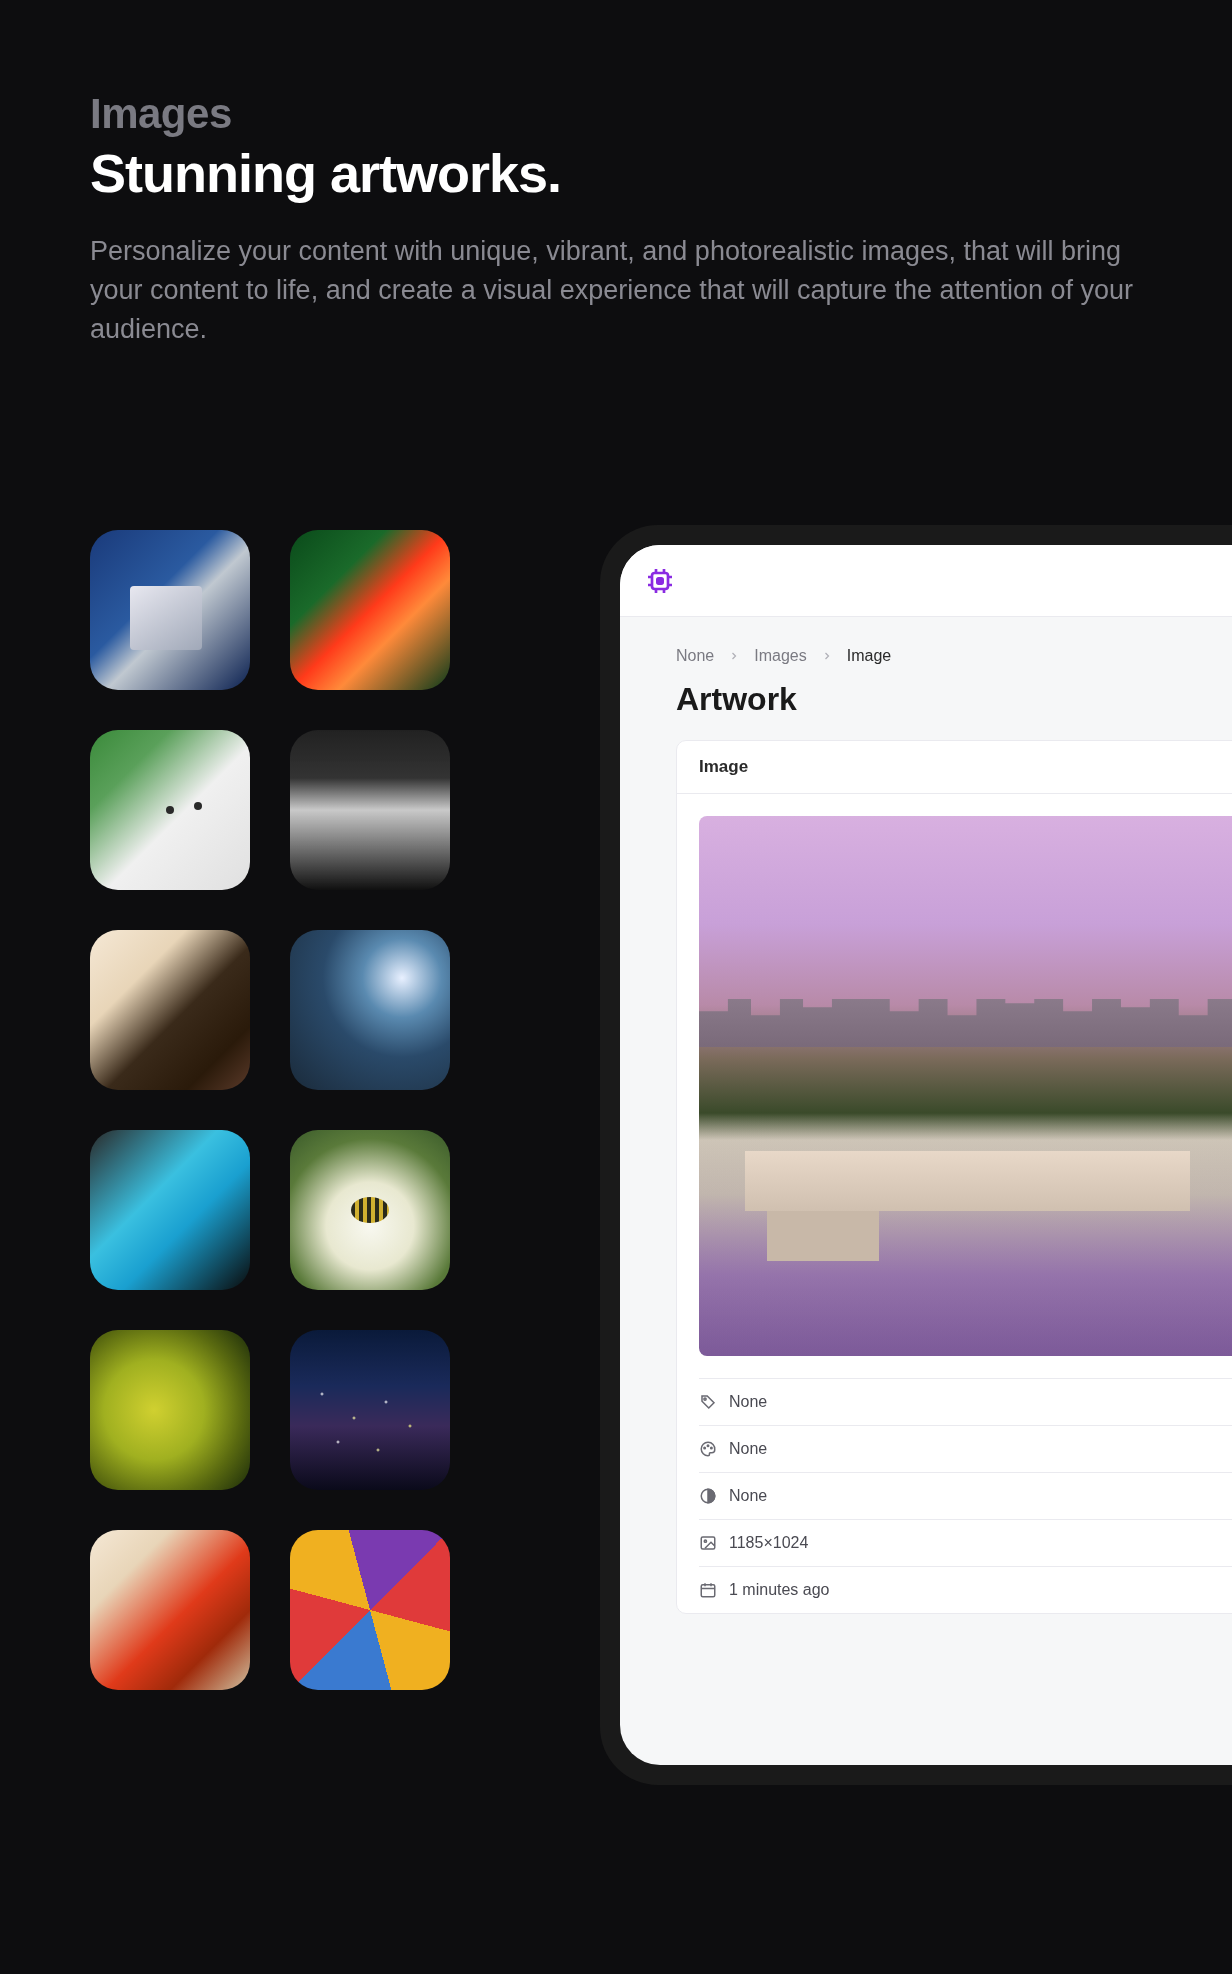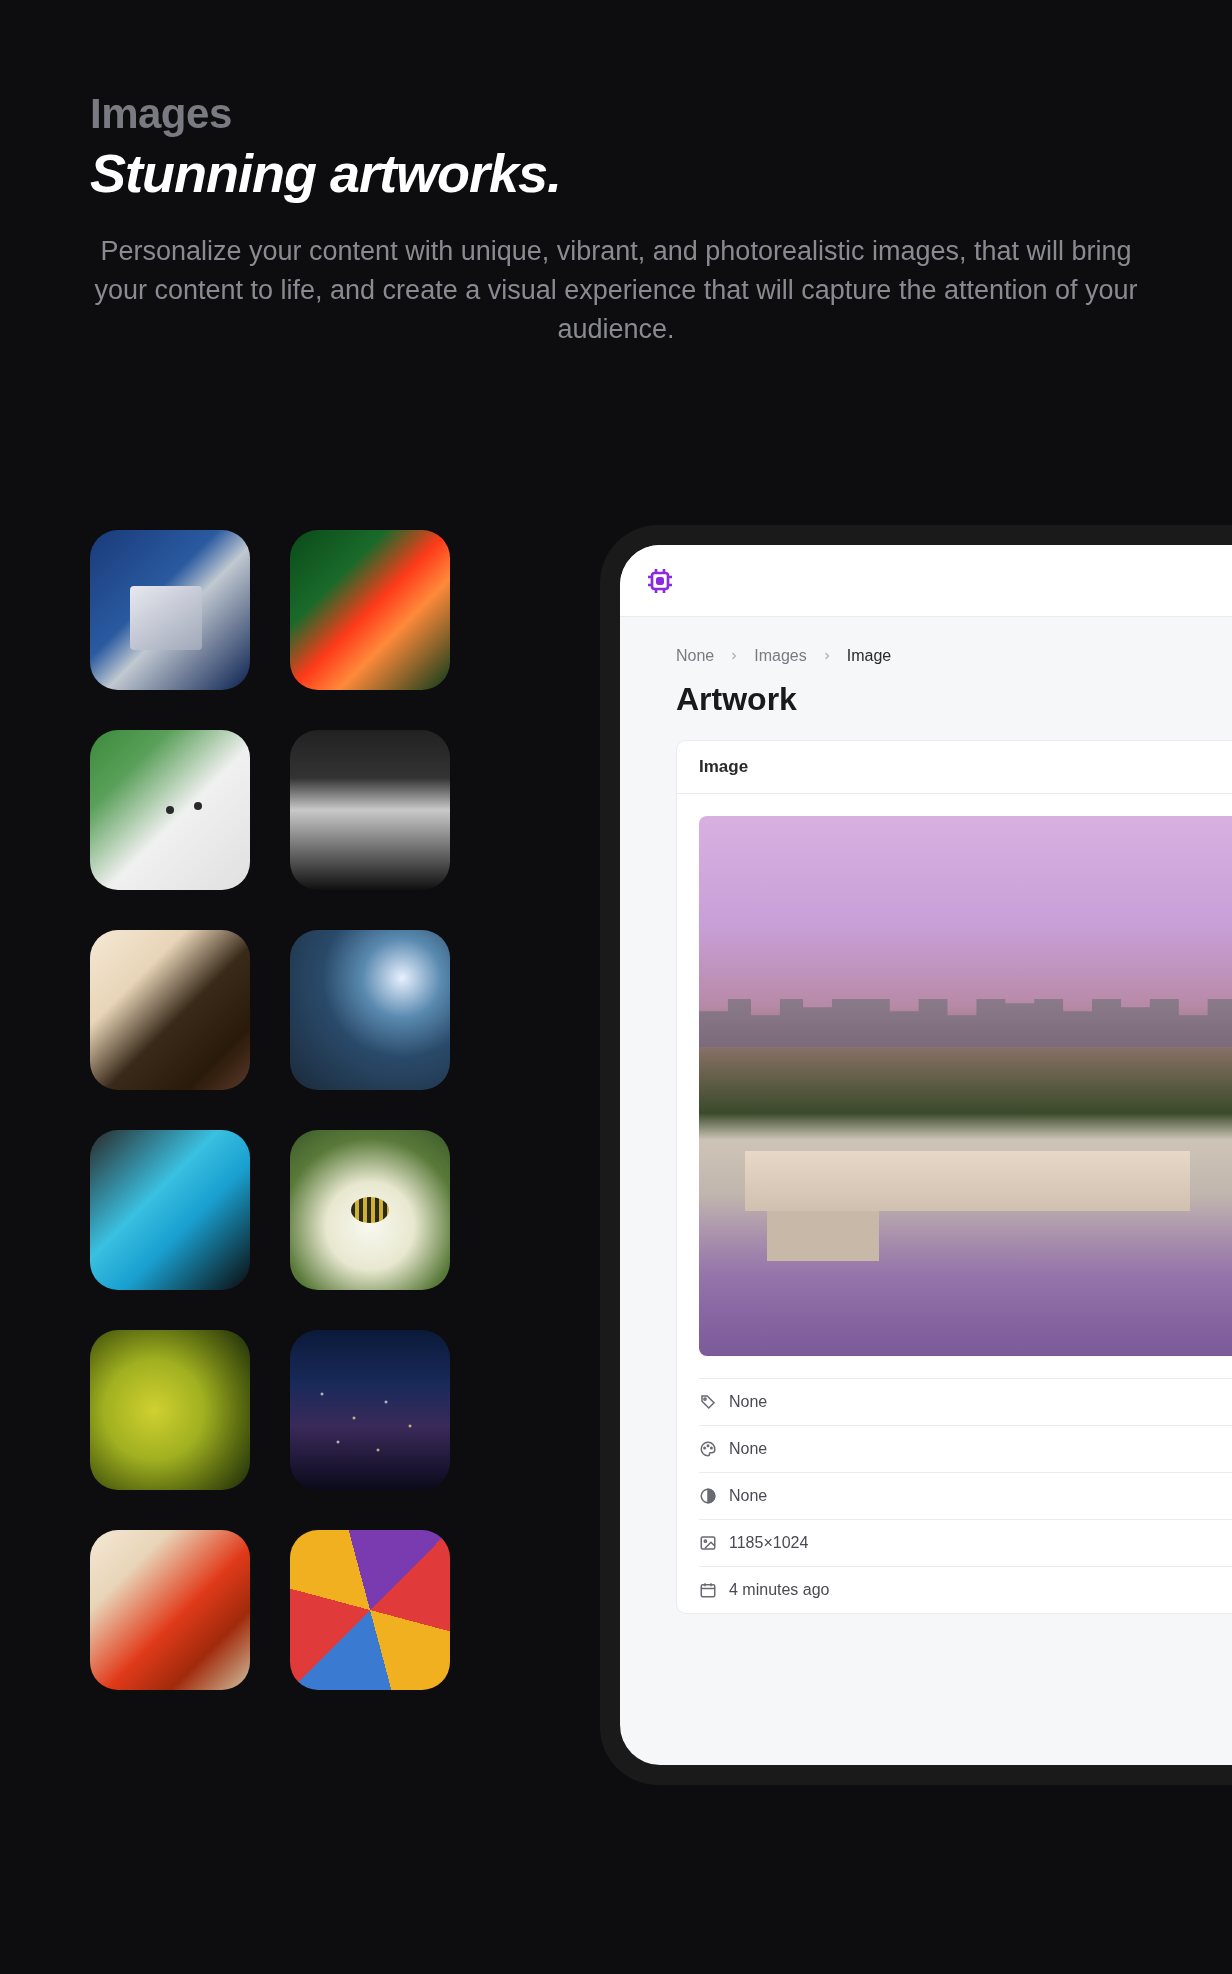--- a/index.html
+++ b/index.html
@@ -19,29 +19,27 @@
   font-size: 42px;
   font-weight: 700;
   letter-spacing: -0.5px;
 }
 .headline {
   color: #ffffff;
   font-size: 54px;
   font-weight: 700;
   letter-spacing: -1px;
   margin-top: 4px;
-  font-style: italic;
 }
 .subcopy {
   color: #8a8a92;
   font-size: 27px;
   line-height: 1.45;
   margin-top: 28px;
   max-width: 1060px;
-  text-align: center;
 }
 .thumb-grid {
   position: absolute;
   left: 90px;
   top: 530px;
   display: grid;
   grid-template-columns: 160px 160px;
   grid-auto-rows: 160px;
   gap: 40px 40px;
 }
@@ -266,21 +264,21 @@
                 </svg>
               <span>1185×1024</span>
             </div>
             <div class="meta-row">
               <svg class="mi" viewBox="0 0 24 24" fill="none" stroke="currentColor" stroke-width="2">
                   <rect x="3" y="5" width="18" height="16" rx="2"></rect>
                   <line x1="3" y1="10" x2="21" y2="10"></line>
                   <line x1="8" y1="3" x2="8" y2="7"></line>
                   <line x1="16" y1="3" x2="16" y2="7"></line>
                 </svg>
-              <span>4 minutes ago</span>
+              <span>1 minutes ago</span>
             </div>
           </div>
         </div>
       </div>
     </div>
 
   </div>
 </div>
 
 </body></html>

